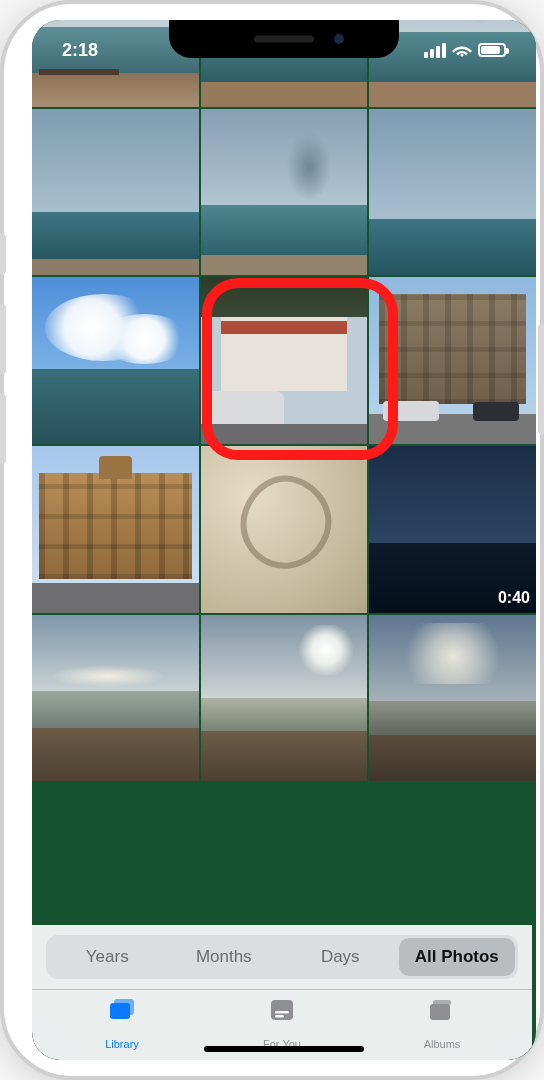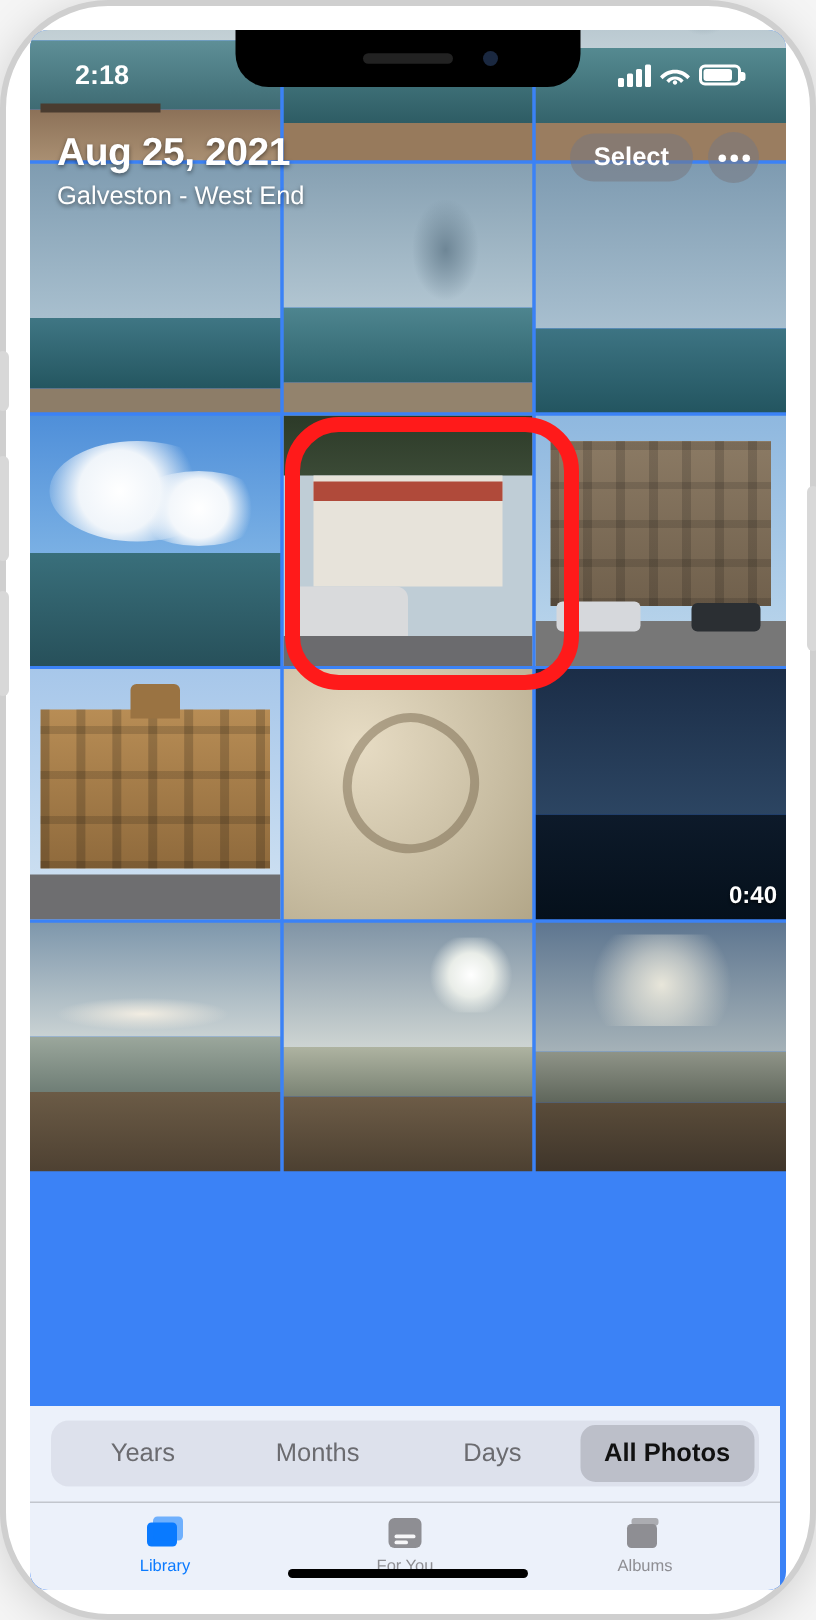--- a/index.html
+++ b/index.html
@@ -26,24 +26,25 @@
     background: #d8d8d8;
     border-radius: 4px;
   }
   .sb-left-1 { left:-6px; top:230px; width:8px; height:40px; }
   .sb-left-2 { left:-6px; top:300px; width:8px; height:70px; }
   .sb-left-3 { left:-6px; top:390px; width:8px; height:70px; }
   .sb-right  { right:-6px; top:320px; width:8px; height:110px; }
   .screen {
     width: 100%;
     height: 100%;
-    background: #3b82f6;
-    border-radius: 12px;
+    background: #14532d;
+    border-radius: 28px;
     overflow: hidden;
     position: relative;
+    margin-left: 12px;
   }
   .notch {
     position: absolute;
     top: 0; left: 50%; transform: translateX(-50%);
     width: 230px; height: 38px;
     background: #000;
     border-bottom-left-radius: 22px;
     border-bottom-right-radius: 22px;
     z-index: 50;
     display:flex; align-items:center; justify-content:flex-end; padding-right:50px;
@@ -135,21 +136,21 @@
   .seg button.active {
     background: rgba(118,118,128,0.32);
     color:#111; font-weight:600;
   }
   .tabbar {
     display:flex; justify-content:space-around; align-items:flex-start;
     padding: 6px 10px 0;
     border-top: 0.5px solid rgba(0,0,0,0.18);
   }
   .tab {
-    display:flex; flex-direction:column; align-items:center; gap:2px;
+    display:flex; flex-direction:column; align-items:center; gap:14px;
     color:#8e8e93; font-size:11px; font-weight:500;
     width:80px;
   }
   .tab.active { color:#0a7aff; }
   .tab svg { width:30px; height:28px; }
   .home-ind {
     position:absolute; bottom:8px; left:50%; transform:translateX(-50%);
     width:160px; height:6px; background:#000; border-radius:4px; z-index:45;
   }
   
@@ -183,34 +184,20 @@
           <svg viewBox="0 0 20 14">
               <path d="M10 13.5c.8 0 1.5-.7 1.5-1.5S10.8 10.5 10 10.5 8.5 11.2 8.5 12s.7 1.5 1.5 1.5zm0-10C6 3.5 2.4 5.3 0 8l1.8 1.8C3.7 7.6 6.7 6 10 6s6.3 1.6 8.2 3.8L20 8c-2.4-2.7-6-4.5-10-4.5zm0 4.5c-2.3 0-4.4 1-5.8 2.6l1.8 1.8C7 10.9 8.4 10 10 10s3 .9 4 2.4l1.8-1.8C14.4 9 12.3 8 10 8z" fill="#fff"></path>
             </svg>
         </div>
         <div class="battery">
             <div class="battery-fill"></div>
           </div>
       </div>
     </div>
 
-    <div class="header-overlay">
-      <div class="hdr-left">
-        <div class="hdr-date">Aug 25, 2021</div>
-        <div class="hdr-loc">Galveston - West End</div>
-      </div>
-      <div class="hdr-right">
-        <button class="pill-btn">Select</button>
-        <button class="round-btn">
-          <span></span>
-            <span></span>
-            <span></span>
-        </button>
-      </div>
-    </div>
 
     <div class="grid" style="top:-80px;">
 
       <div class="cell">
         <div class="cell-fill sky-sea">
           <div style="flex:52;background:linear-gradient(#9aaeb8,#c4d1d6);"></div>
           <div style="flex:28;background:linear-gradient(#5e8f97,#3e6b73);"></div>
           <div style="flex:20;background:linear-gradient(#8c7158,#a98f72);"></div>
           <div style="position:absolute;left:4%;bottom:19%;width:48%;height:6px;background:#4a3c30;"></div>
         </div>

